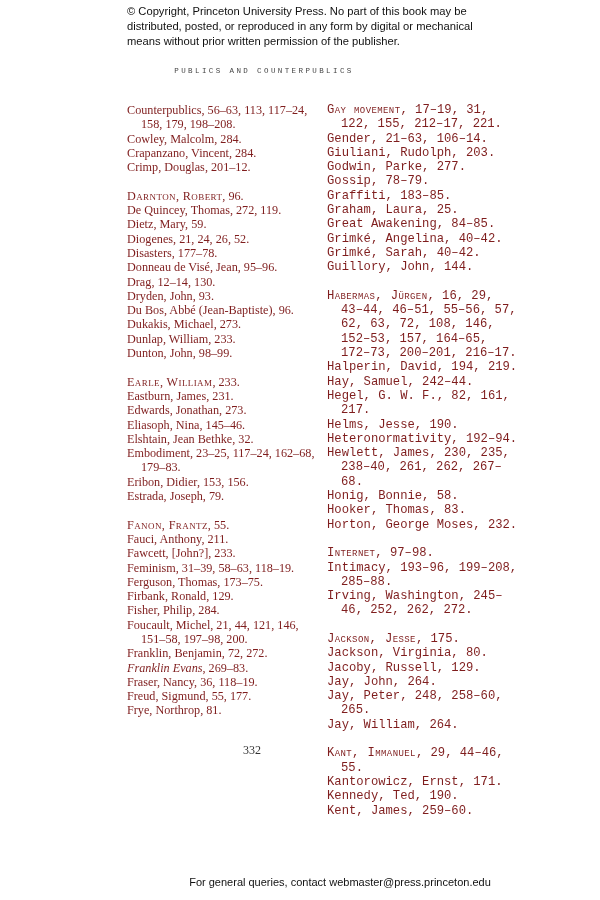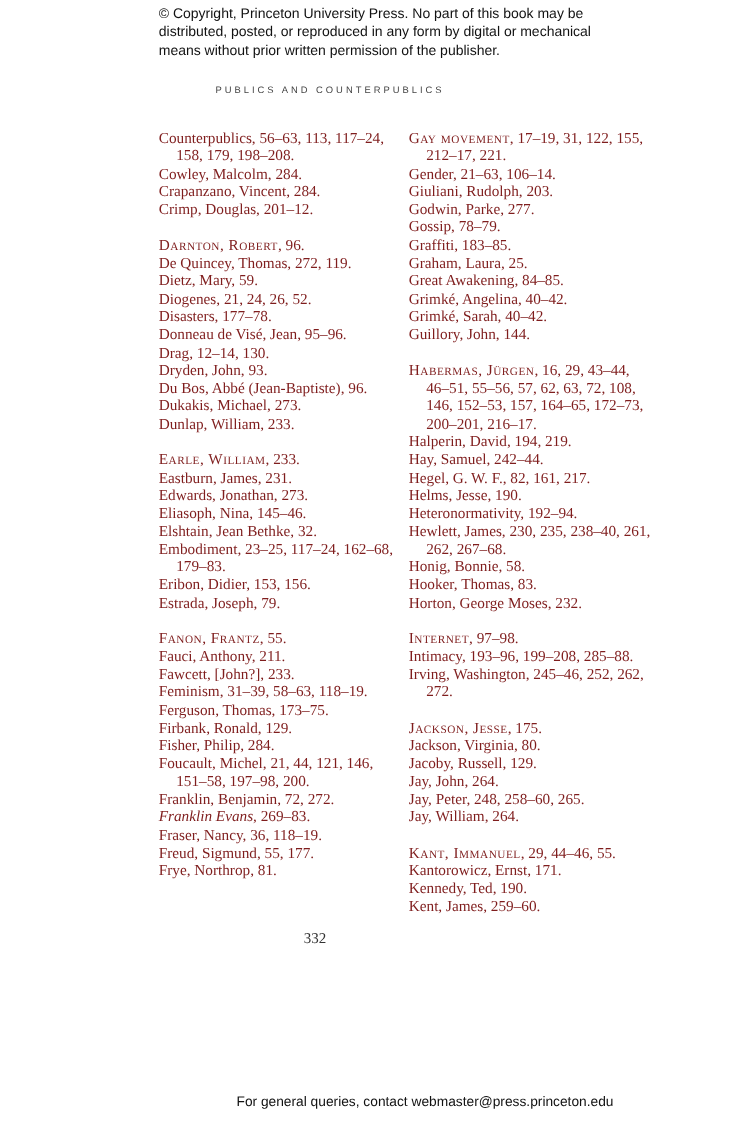--- a/index.html
+++ b/index.html
@@ -3,28 +3,28 @@
 <meta charset="utf-8">
 <style>
   html, body { margin: 0; padding: 0; background: #ffffff; }
   body { width: 600px; height: 900px; position: relative; overflow: hidden; color: #222; }
   .copyright {
     position: absolute; left: 127px; top: 4px; width: 360px;
     font-family: "Liberation Sans", sans-serif; font-size: 11.2px; line-height: 15px; color: #111;
   }
   .running-head {
     position: absolute; left: 0; top: 67px; width: 528px; text-align: center;
-    font-family: Liberation Sans, sans-serif; font-size: 7.5px; letter-spacing: 2.4px; color: #444;
+    font-family: Liberation Mono, monospace; font-size: 7.5px; letter-spacing: 2.4px; color: #444;
   }
   .col {
     position: absolute; top: 103px; width: 195px;
     font-family: "Liberation Serif", serif; font-size: 12.2px; line-height: 14.3px; color: #7f1d1d;
   }
   .col.left { left: 127px; }
-  .col.right { left: 327px; }
+  .col.right { left: 327px; font-family: Liberation Mono, monospace; }
   .entry { padding-left: 14px; text-indent: -14px; }
   .gap { height: 14.3px; }
   .sc { font-variant: small-caps; letter-spacing: 0.4px; }
   .it { font-style: italic; }
   .folio {
     position: absolute; left: 0; top: 743px; width: 504px; text-align: center;
     font-family: "Liberation Serif", serif; font-size: 12px; color: #333;
   }
   .footer {
     position: absolute; left: 0; top: 876px; width: 600px; text-align: center;
@@ -47,20 +47,21 @@
     <div class="entry"><span>De Quincey, Thomas</span><span>, 272, 119.</span></div>
     <div class="entry"><span>Dietz, Mary</span><span>, 59.</span></div>
     <div class="entry"><span>Diogenes</span><span>, 21, 24, 26, 52.</span></div>
     <div class="entry"><span>Disasters</span><span>, 177–78.</span></div>
     <div class="entry"><span>Donneau de Visé, Jean</span><span>, 95–96.</span></div>
     <div class="entry"><span>Drag</span><span>, 12–14, 130.</span></div>
     <div class="entry"><span>Dryden, John</span><span>, 93.</span></div>
     <div class="entry"><span>Du Bos, Abbé (Jean-Baptiste)</span><span>, 96.</span></div>
     <div class="entry"><span>Dukakis, Michael</span><span>, 273.</span></div>
     <div class="entry"><span>Dunlap, William</span><span>, 233.</span></div>
+    <div class="entry"><span>Dunton, John</span><span>, 98–99.</span></div>
     <div class="gap"></div>
     <div class="entry"><span class="sc">Earle, William</span><span>, 233.</span></div>
     <div class="entry"><span>Eastburn, James</span><span>, 231.</span></div>
     <div class="entry"><span>Edwards, Jonathan</span><span>, 273.</span></div>
     <div class="entry"><span>Eliasoph, Nina</span><span>, 145–46.</span></div>
     <div class="entry"><span>Elshtain, Jean Bethke</span><span>, 32.</span></div>
     <div class="entry"><span>Embodiment</span><span>, 23–25, 117–24, 162–68, 179–83.</span></div>
     <div class="entry"><span>Eribon, Didier</span><span>, 153, 156.</span></div>
     <div class="entry"><span>Estrada, Joseph</span><span>, 79.</span></div>
     <div class="gap"></div>

